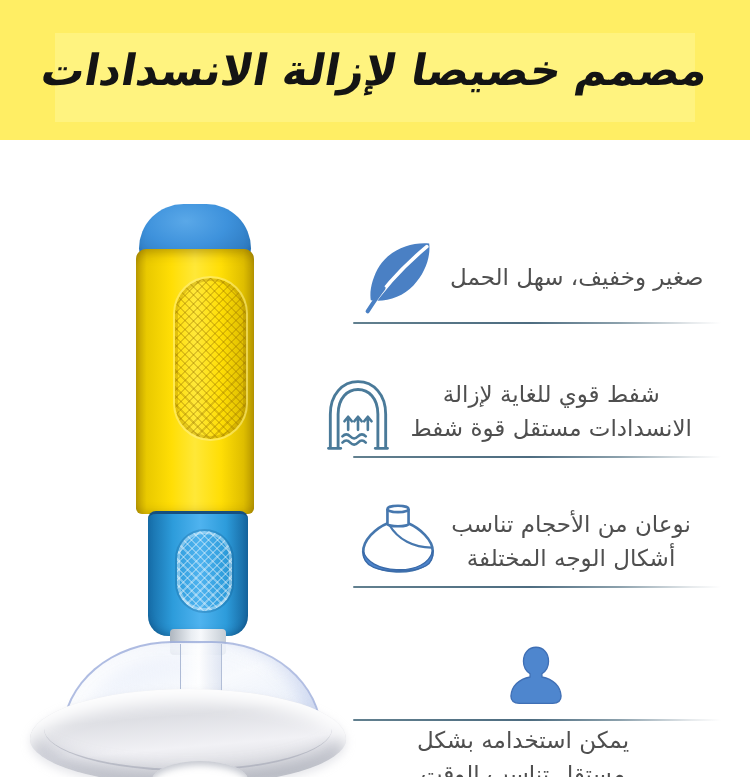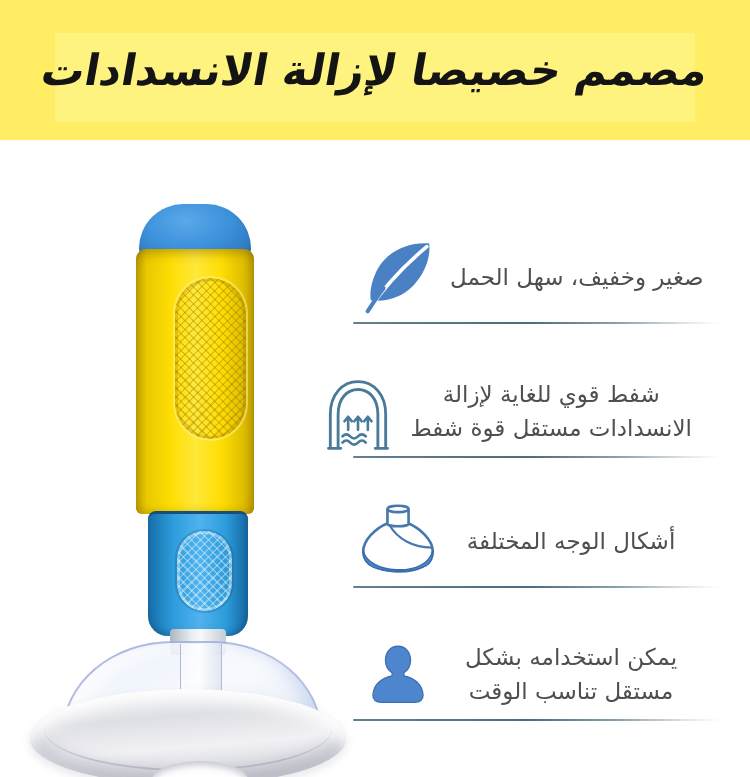--- a/index.html
+++ b/index.html
@@ -112,21 +112,21 @@
 
   
   .features{position:absolute;left:350px;top:0;width:372px;height:637px;}
   .feature{
     position:absolute;left:0;width:372px;
     display:flex;align-items:center;
   }
   .f1{top:40px;height:96px;}
   .f2{top:176px;height:92px;justify-content:flex-end;}
   .f3{top:306px;height:92px;}
-  .f4{top:438px;height:94px;}
+  .f4{top:438px;height:94px;flex-direction:column;}
   .f-icon{
     width:96px;flex:0 0 96px;display:flex;align-items:center;justify-content:center;
   }
   .f-text{
     flex:1;direction:rtl;text-align:center;padding-left:4px;padding-right:30px;
     color:#4F4F4F;font-size:23px;line-height:34px;
   }
   .f-text .line{white-space:nowrap;}
   .divider{
     position:absolute;left:3px;width:368px;height:2px;border-radius:1px;
@@ -209,20 +209,21 @@
             <g stroke="#4677AE" stroke-width="3" fill="#FFFFFF" stroke-linejoin="round">
               <path d="M39 25 C24 31 10 45 10.5 58 C11 70 26 79 48 80 C72 81 89.5 72 89.5 57 C89.5 44 75 31 61 25 Z"></path>
               <path d="M38 9 V26 C38 29.5 62 29.5 62 26 V9"></path>
               <ellipse cx="50" cy="9" rx="12" ry="3.6"></ellipse>
             </g>
             <path d="M40 27 C50 44 68 53 88 53" stroke="#4677AE" stroke-width="2.5" fill="none"></path>
             <path d="M10.5 57 C14 69 28 77 48 78 C70 79 86 71 89.5 56 C90 62 89 69.5 82 73.5 C69 81 38 82 21.5 75 C13 71 10 64 10.5 57 Z" fill="#4C84CC" stroke="#3A6AA8" stroke-width="1.5"></path>
           </svg>
         </span>
         <div class="f-text">
+          <div class="line">نوعان من الأحجام تناسب</div>
           <div class="line">أشكال الوجه المختلفة</div>
         </div>
       </div>
       <div class="divider d3"></div>
 
       <div class="feature f4">
         <span class="f-icon">
           <svg viewBox="0 0 100 100" width="66" height="72" aria-hidden="true">
             <path fill="#4E86CE" stroke="#3F6FB5" stroke-width="2" stroke-linejoin="round" d="M50 8 C61 8 69 17 69 29 C69 37 65 44 59 48 L59 53 C76 56 87 67 88 82 C88 89 83 93 75 93 H25 C17 93 12 89 12 82 C13 67 24 56 41 53 L41 48 C35 44 31 37 31 29 C31 17 39 8 50 8 Z"></path>
           </svg>

